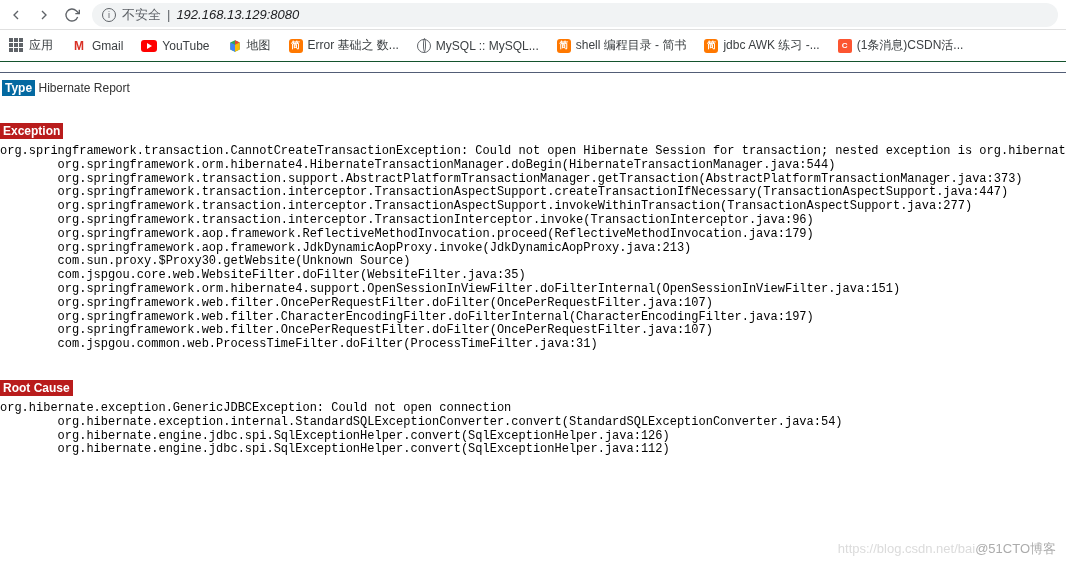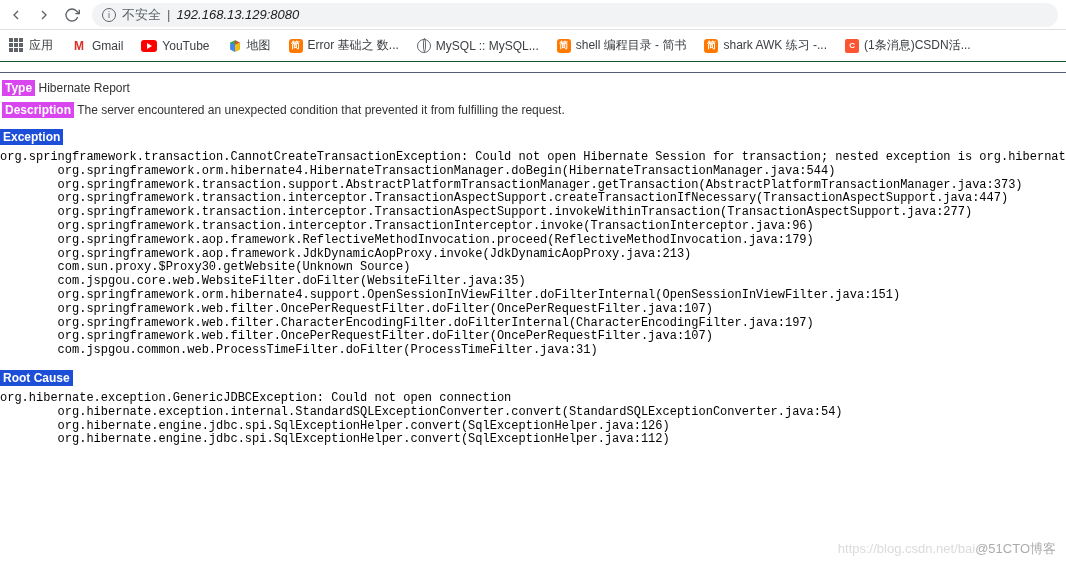--- a/index.html
+++ b/index.html
@@ -58,23 +58,23 @@
       background: #5c6f83;
       color: white;
       font-size: 22px;
       font-weight: bold;
       padding: 6px 8px;
       font-family: Tahoma, Arial, sans-serif;
     }
     .hr-line { border: none; border-top: 1px solid #525D76; margin: 10px 0 8px 0; }
     
     .info-line { font-size: 12px; margin: 2px 0 8px 0; padding: 0 2px; font-family: Tahoma, Arial, sans-serif; color: #333; }
-    .info-label { background: #d946ef; color: white; font-weight: bold; padding: 1px 3px; }
-    
-    .section-header { background: #1d4ed8; color: white; font-weight: bold; padding: 1px 3px; font-size: 12px; display: inline-block; font-family: Tahoma, Arial, sans-serif; margin-top: 4px; }
+    .info-label { background: #0369a1; color: white; font-weight: bold; padding: 1px 3px; }
+    
+    .section-header { background: #b91c1c; color: white; font-weight: bold; padding: 1px 3px; font-size: 12px; display: inline-block; font-family: Tahoma, Arial, sans-serif; margin-top: 20px; }
     
     .stack-trace {
       font-family: "Courier New", monospace;
       font-size: 12px;
       white-space: pre;
       margin: 6px 0 8px 0;
       overflow: hidden;
       color: #000;
       line-height: 1.15;
     }
@@ -156,39 +156,36 @@
   <div class="bookmark-item">
     <div class="bookmark-icon globe-icon"></div>
     <span>MySQL :: MySQL...</span>
   </div>
   <div class="bookmark-item">
     <div class="bookmark-icon orange-icon">简</div>
     <span>shell 编程目录 - 简书</span>
   </div>
   <div class="bookmark-item">
     <div class="bookmark-icon orange-icon">简</div>
-    <span>shark AWK 练习 -...</span>
+    <span>jdbc AWK 练习 -...</span>
   </div>
   <div class="bookmark-item">
     <div class="bookmark-icon csdn-icon">C</div>
     <span>(1条消息)CSDN活...</span>
   </div>
 </div>
 
 <div class="content">
   <hr class="hr-line">
   
   <p class="info-line">
     <span class="info-label">Type</span><span> Hibernate Report</span>
   </p>
   
   
-  <p class="info-line">
-    <span class="info-label">Description</span><span> The server encountered an unexpected condition that prevented it from fulfilling the request.</span>
-  </p>
   
   <div class="section-header">Exception</div>
   <pre class="stack-trace">org.springframework.transaction.CannotCreateTransactionException: Could not open Hibernate Session for transaction; nested exception is org.hibernate.ex
 	org.springframework.orm.hibernate4.HibernateTransactionManager.doBegin(HibernateTransactionManager.java:544)
 	org.springframework.transaction.support.AbstractPlatformTransactionManager.getTransaction(AbstractPlatformTransactionManager.java:373)
 	org.springframework.transaction.interceptor.TransactionAspectSupport.createTransactionIfNecessary(TransactionAspectSupport.java:447)
 	org.springframework.transaction.interceptor.TransactionAspectSupport.invokeWithinTransaction(TransactionAspectSupport.java:277)
 	org.springframework.transaction.interceptor.TransactionInterceptor.invoke(TransactionInterceptor.java:96)
 	org.springframework.aop.framework.ReflectiveMethodInvocation.proceed(ReflectiveMethodInvocation.java:179)
 	org.springframework.aop.framework.JdkDynamicAopProxy.invoke(JdkDynamicAopProxy.java:213)

